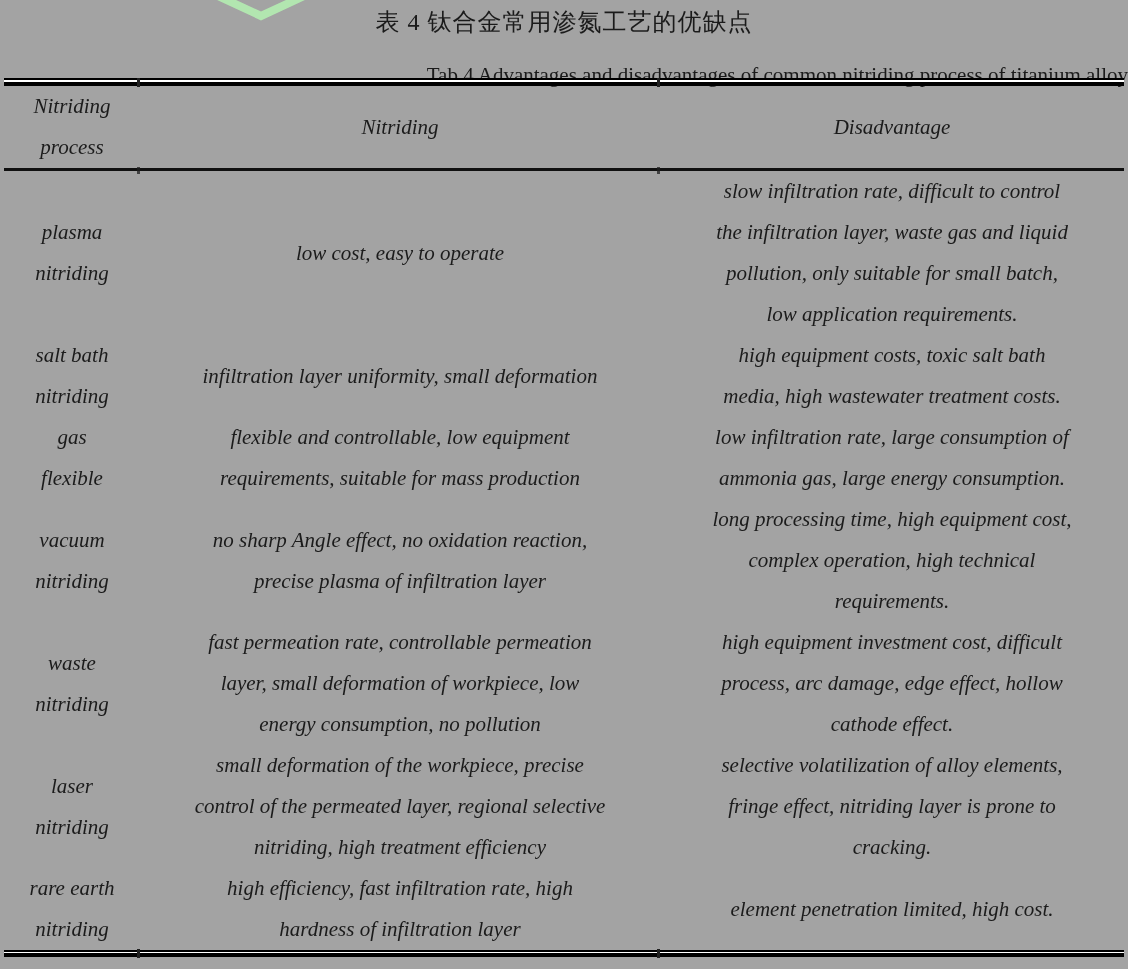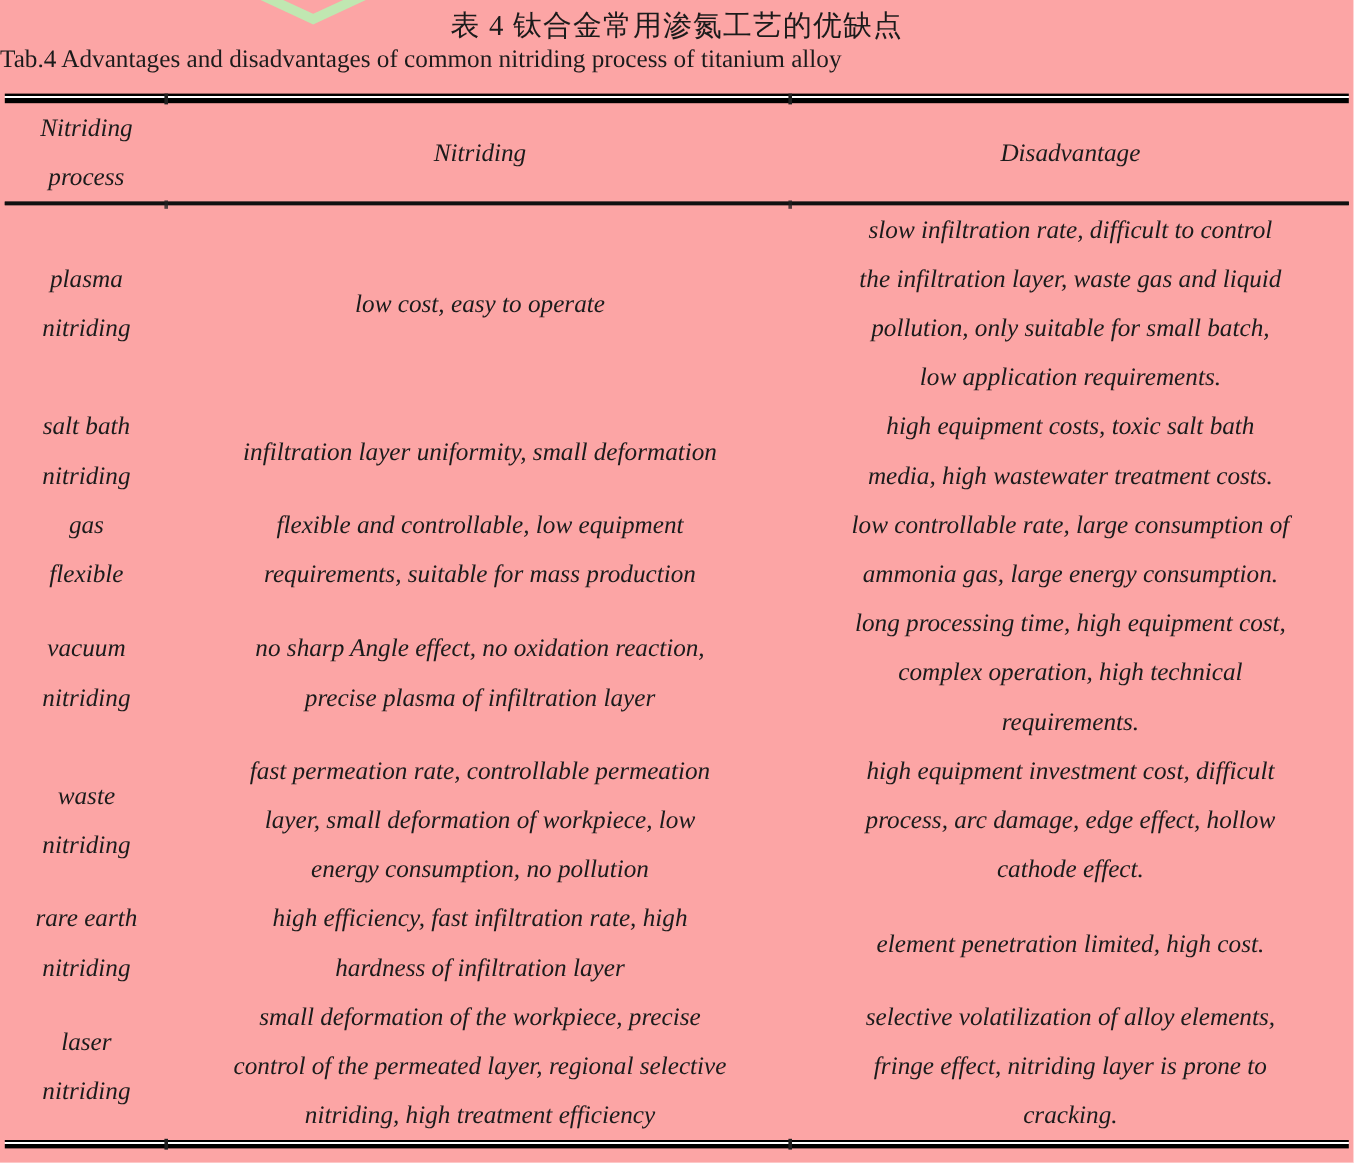--- a/index.html
+++ b/index.html
@@ -1,33 +1,33 @@
 <!DOCTYPE html>
 <html><head>
 <meta charset="utf-8">
 <style>
   html,body{margin:0;padding:0;background:#ffffff;}
   .page{
     position:relative;
     width:1128px;height:969px;
-    background:#fca5a5;
+    background:#a3a3a3;
     font-family:"Liberation Serif","DejaVu Serif",serif;
     color:#1b1b1b;
     overflow:hidden;
   }
   .chevron{position:absolute;left:213px;top:-5px;}
   .title-zh{
     position:absolute;top:7px;left:0;width:100%;
     text-align:center;font-size:24px;line-height:30px;
     letter-spacing:1px;
     font-family:"Liberation Serif","DejaVu Sans",serif;
   }
   .title-en{
-    position:absolute;top:35px;left:0;width:100%;
-    text-align:left;font-size:21px;line-height:28px;
+    position:absolute;top:61px;left:0;width:100%;
+    text-align:right;font-size:21px;line-height:28px;
   }
   .table-wrap{position:absolute;top:78px;left:4px;width:1120px;font-style:italic;}
   .rule-top{
     height:8px;width:100%;
     background:linear-gradient(#000 0 2px,#fff 2px 4px,#000 4px 8px);
   }
   .rule-bottom{
     height:7px;width:100%;
     background:linear-gradient(#000 0 2px,#fff 2px 3px,#000 3px 7px);
   }
@@ -92,21 +92,21 @@
     <td>infiltration layer uniformity, small deformation</td>
     <td>high equipment costs, toxic salt bath
 media, high wastewater treatment costs.</td>
   </tr>
 
   <tr>
     <td>gas
 flexible</td>
     <td>flexible and controllable, low equipment
 requirements, suitable for mass production</td>
-    <td>low controllable rate, large consumption of
+    <td>low infiltration rate, large consumption of
 ammonia gas, large energy consumption.</td>
   </tr>
 
   <tr>
     <td>vacuum
 nitriding</td>
     <td>no sharp Angle effect, no oxidation reaction,
 precise plasma of infiltration layer</td>
     <td>long processing time, high equipment cost,
 complex operation, high technical
@@ -118,36 +118,36 @@
 nitriding</td>
     <td>fast permeation rate, controllable permeation
 layer, small deformation of workpiece, low
 energy consumption, no pollution</td>
     <td>high equipment investment cost, difficult
 process, arc damage, edge effect, hollow
 cathode effect.</td>
   </tr>
 
   <tr>
-    <td>rare earth
-nitriding</td>
-    <td>high efficiency, fast infiltration rate, high
-hardness of infiltration layer</td>
-    <td>element penetration limited, high cost.</td>
-  </tr>
-
-  <tr>
     <td>laser
 nitriding</td>
     <td>small deformation of the workpiece, precise
 control of the permeated layer, regional selective
 nitriding, high treatment efficiency</td>
     <td>selective volatilization of alloy elements,
 fringe effect, nitriding layer is prone to
 cracking.</td>
+  </tr>
+
+  <tr>
+    <td>rare earth
+nitriding</td>
+    <td>high efficiency, fast infiltration rate, high
+hardness of infiltration layer</td>
+    <td>element penetration limited, high cost.</td>
   </tr>
 </tbody>
     </table>
 
     <div class="rule-bottom"></div>
 
     <span class="tick col1 row-top"></span>
     <span class="tick col2 row-top"></span>
     <span class="tick col1 row-mid"></span>
     <span class="tick col2 row-mid"></span>

